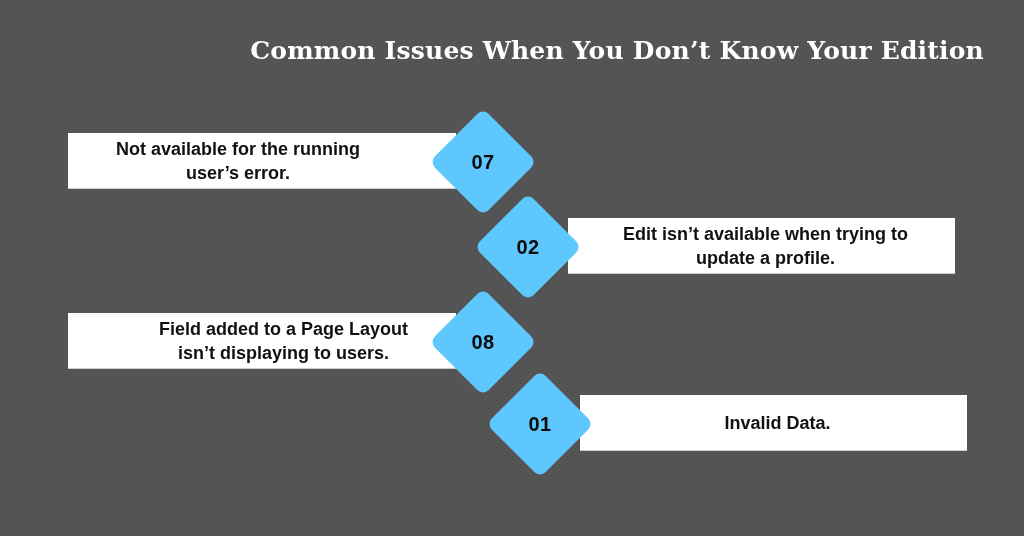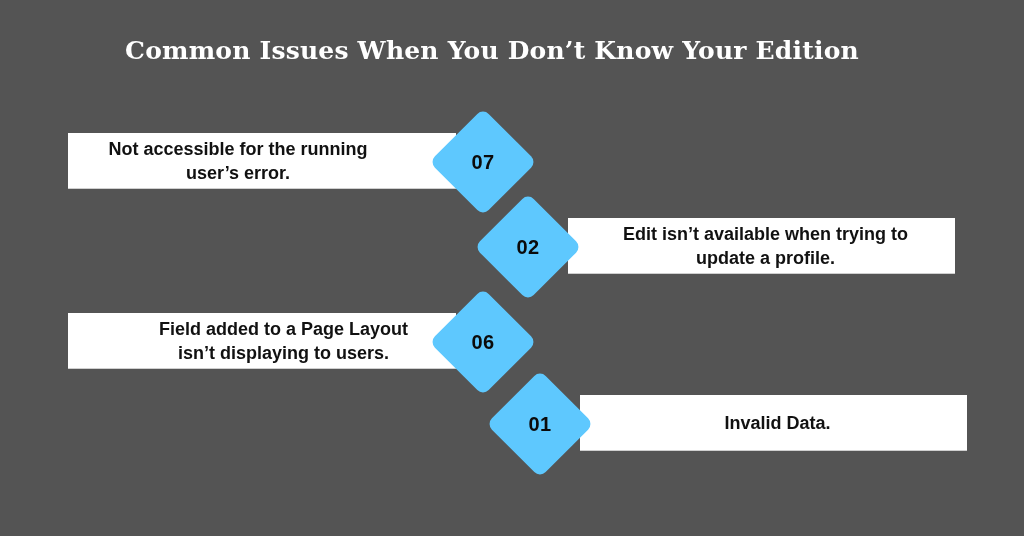--- a/index.html
+++ b/index.html
@@ -12,21 +12,21 @@
       background: #545454;
       position: relative;
       overflow: hidden;
       font-family: "Liberation Sans", "DejaVu Sans", sans-serif;
     }
     .title {
       position: absolute;
       left: 0;
       top: 33px;
       width: 984px;
-      text-align: center;
+      text-align: right;
       color: #ffffff;
       font-family: "DejaVu Serif", "Liberation Serif", serif;
       font-weight: bold;
       font-size: 25px;
       letter-spacing: 0.2px;
       line-height: 36px;
     }
     .box {
       position: absolute;
       background: #ffffff;
@@ -73,21 +73,21 @@
       font-size: 20px;
       letter-spacing: 0.5px;
     }
   </style>
 </head>
 <body>
 
 <div class="title">Common Issues When You Don’t Know Your Edition</div>
 
 <div class="box" style="left:68px; top:133px; width:388px; height:56px; padding-right:48px;">
-  <span class="box-text">Not accessible for the running
+  <span class="box-text">Not available for the running
 user’s error.</span>
 </div>
 <div class="diamond-wrap" style="left:429px; top:108px;">
   <div class="diamond"></div>
   <div class="num">07</div>
 </div>
 
 <div class="box" style="left:568px; top:218px; width:387px; height:56px; padding-left:8px;align-items:center;">
   <span class="box-text">Edit isn’t available when trying to
 update a profile.</span>
@@ -96,21 +96,21 @@
   <div class="diamond"></div>
   <div class="num">02</div>
 </div>
 
 <div class="box" style="left:68px; top:313px; width:388px; height:56px; padding-right:48px;justify-content:flex-end;">
   <span class="box-text">Field added to a Page Layout
 isn’t displaying to users.</span>
 </div>
 <div class="diamond-wrap" style="left:429px; top:288px;">
   <div class="diamond"></div>
-  <div class="num">06</div>
+  <div class="num">08</div>
 </div>
 
 <div class="box" style="left:580px; top:395px; width:387px; height:56px; padding-left:8px;">
   <span class="box-text">Invalid Data.</span>
 </div>
 <div class="diamond-wrap" style="left:486px; top:370px;">
   <div class="diamond"></div>
   <div class="num">01</div>
 </div>
 

